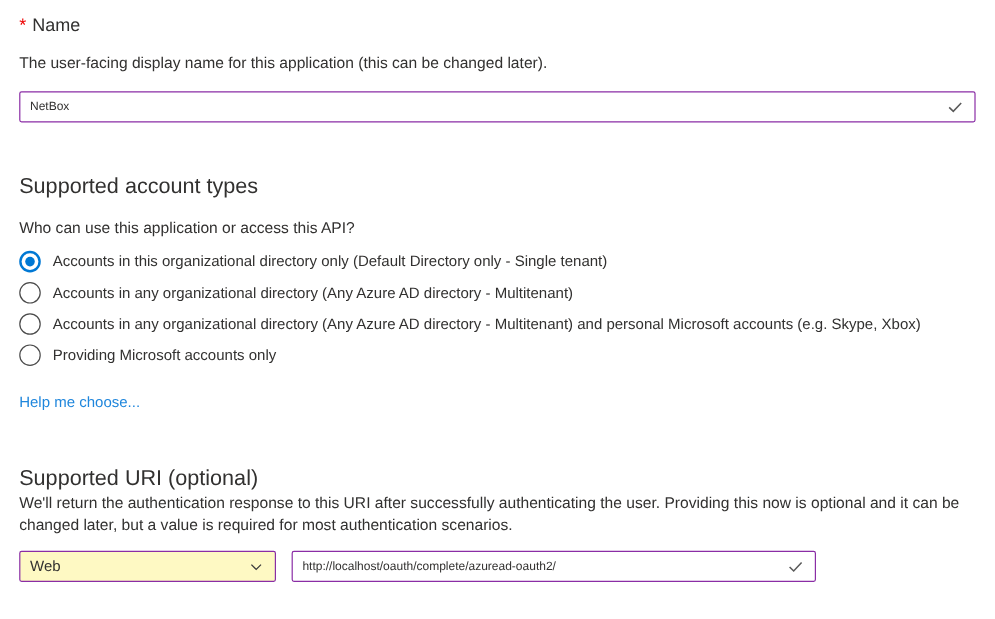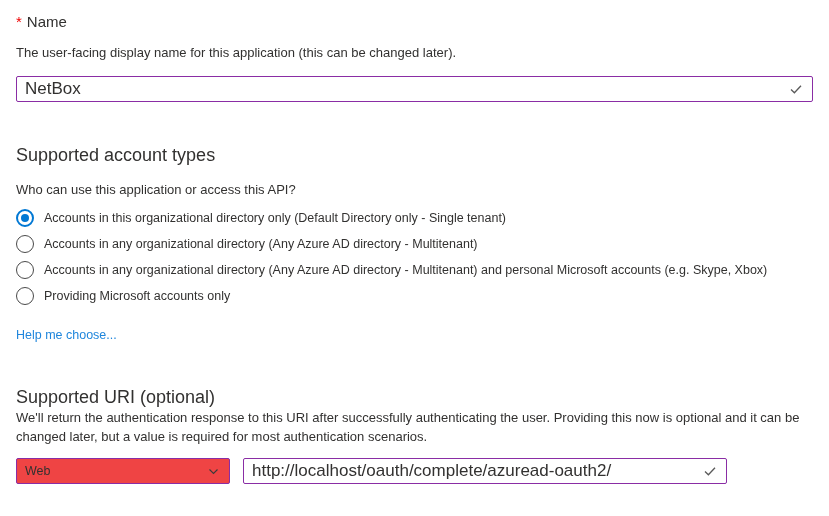--- a/index.html
+++ b/index.html
@@ -22,21 +22,21 @@
   .required-marker{color:var(--required-red,#ee0000);margin-right:5px;}
   .section-heading{font-size:18px;line-height:20px;margin:0;font-weight:400;}
   .body-text{font-size:13px;line-height:18px;margin:0;}
 
   .textbox{
     height:26px;border:1px solid var(--accent-purple,#8a2da5);border-radius:2px;
     background:#fff;display:flex;align-items:center;padding:0 8px;
   }
   .textbox input{
     border:none;outline:none;flex:1 1 auto;min-width:0;
-    font-family:"Liberation Sans", sans-serif;font-size:17px;color:var(--text-color,#323130);
+    font-family:"Liberation Sans", sans-serif;font-size:10px;color:var(--text-color,#323130);
     background:transparent;padding:0;
   }
   .icon-box{flex:0 0 auto;display:flex;align-items:center;}
 
   .name-input{margin-top:14px;}
 
   .section-account{margin-top:43px;}
   .question-text{margin-top:16px;}
   .radio-list{margin-top:6px;}
   .radio-row{display:flex;align-items:center;height:26px;cursor:default;}
@@ -54,24 +54,24 @@
   .help-link{
     display:inline-block;margin-top:18px;font-size:12.5px;line-height:16px;
     color:var(--link-blue,#1f86dc);text-decoration:none;cursor:pointer;
   }
 
   .section-redirect{margin-top:44px;}
   .redirect-desc{margin-top:1px;max-width:800px;line-height:19px;}
   .redirect-row{margin-top:12px;display:flex;align-items:center;gap:13px;}
   .platform-select{
     width:214px;height:26px;border:1px solid var(--accent-purple,#8a2da5);border-radius:2px;
-    display:flex;align-items:center;justify-content:space-between;padding:0 8px;cursor:pointer;background:#ef4444;
+    display:flex;align-items:center;justify-content:space-between;padding:0 8px;cursor:pointer;background:#fef9c3;
   }
   .platform-select .select-value{font-size:12.5px;}
-  .uri-box{width:484px;}
+  .uri-box{width:437px;}
 </style>
 </head>
 <body>
 
 <div class="page">
 
   <div>
     <div class="field-label">
       <span class="required-marker">*</span><span>Name</span>
     </div>

